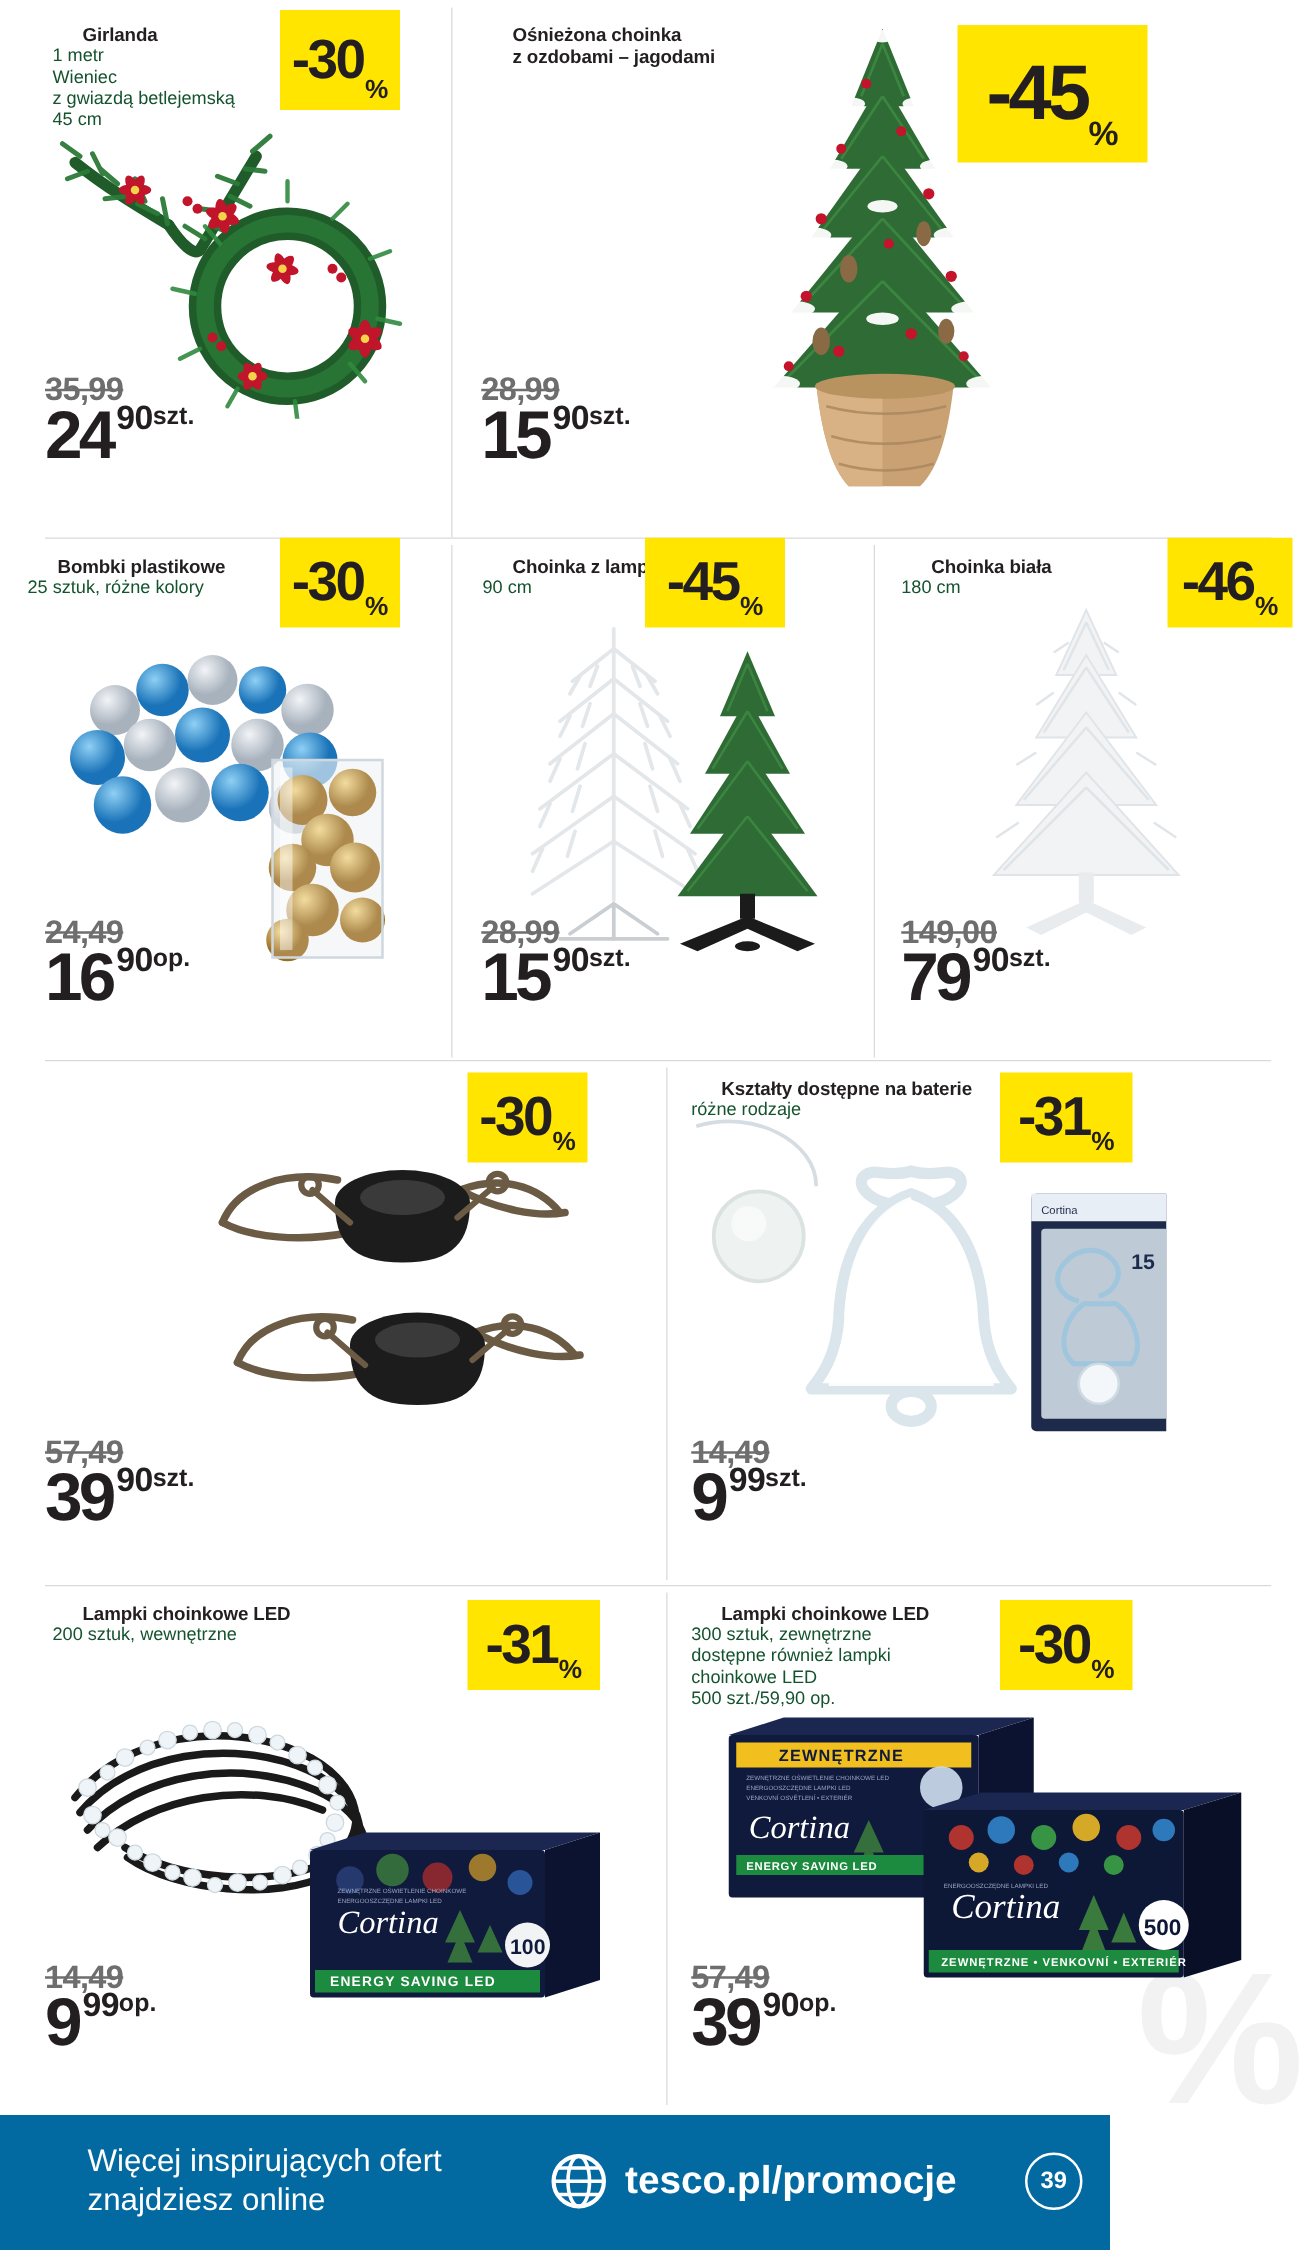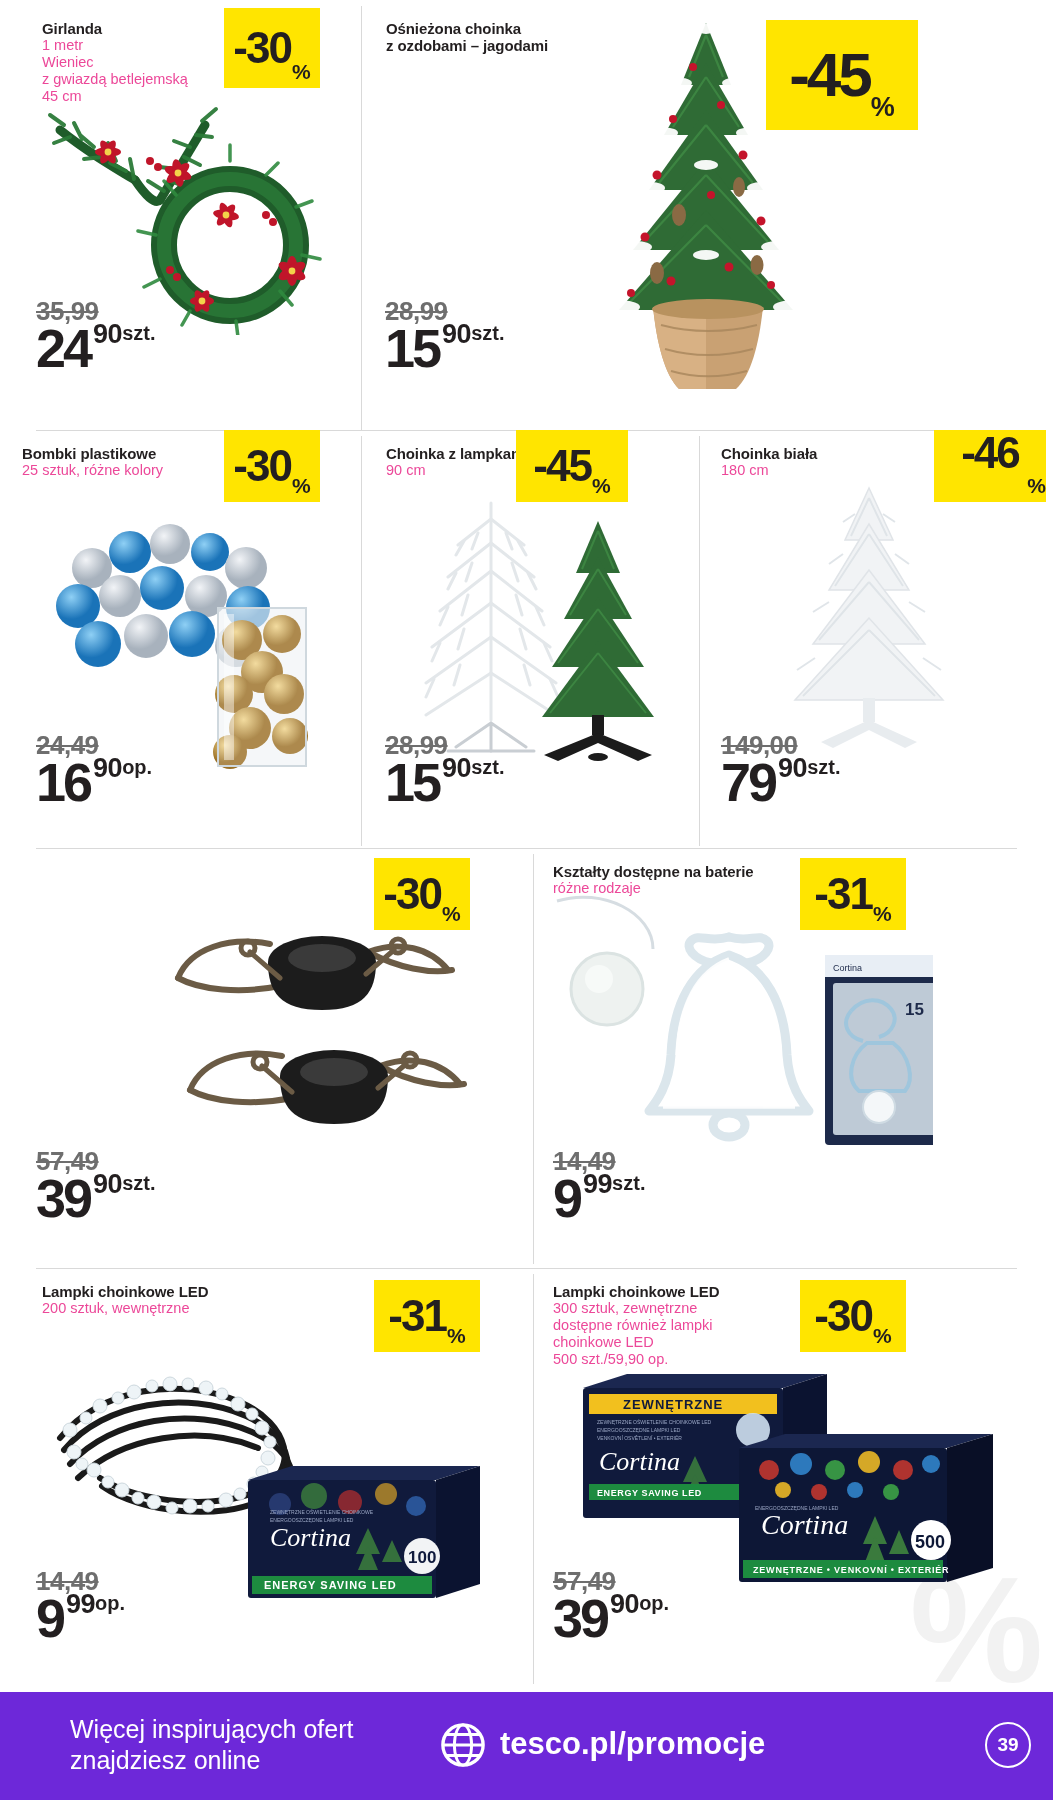--- a/index.html
+++ b/index.html
@@ -9,22 +9,22 @@
     font-family:"Liberation Sans", sans-serif;
     background:#ffffff;
     color:#231f20;
     position:relative;
     overflow:hidden;
   }
   .page { position:relative; width:1053px; height:1800px; }
 
   
   .cell { position:absolute; overflow:hidden; }
-  .title { font-size:15px; font-weight:bold; line-height:17px; letter-spacing:-0.1px; }
-  .subtitle { font-size:14.5px; font-weight:normal; line-height:17px; color:#ec4899; }
+  .title { font-size:15px; font-weight:bold; line-height:17px; letter-spacing:-0.1px;margin-left:24px; }
+  .subtitle { font-size:14.5px; font-weight:normal; line-height:17px; color:#14532d; }
 
   
   .flash {
     position:absolute;
     background:#ffe500;
     display:flex;
     align-items:center;
     justify-content:center;
     color:#231f20;
     font-weight:bold;
@@ -46,22 +46,22 @@
   .newside { display:flex; flex-direction:row; margin-left:3px; }
   .newcents { font-size:27px; font-weight:bold; line-height:25px; letter-spacing:-0.5px; }
   .newunit { font-size:20px; font-weight:bold; line-height:22px; }
 
   
   .hline { position:absolute; background:#d9d9d9; height:1px; }
   .vline { position:absolute; background:#d9d9d9; width:1px; }
 
   
   .footer {
-    position:absolute; left:0; bottom:0; width:1053px; height:108px;
-    background:#6d28d9; color:#fff; overflow:hidden;
+    position:absolute; left:0; bottom:0; width:888px; height:108px;
+    background:#0369a1; color:#fff; overflow:hidden;
   }
   .footer .ftext {
     position:absolute; left:70px; top:22px; font-size:25px; line-height:31px;
   }
   .footer .furl {
     position:absolute; left:500px; top:34px; font-size:31px; font-weight:bold;
   }
   .globe { position:absolute; left:440px; top:30px; width:46px; height:46px; }
   .pagebadge {
     position:absolute; right:22px; top:30px; width:46px; height:46px;
@@ -427,21 +427,21 @@
                  M140,152 L74,218 M140,152 L206,218"></path>
         <path d="M126,36 l-12,8 M154,36 l12,8 M114,76 l-14,10 M166,76 l14,10
                  M100,124 l-16,10 M180,124 l16,10 M86,180 l-18,12 M194,180 l18,12"></path>
       </g>
       <g fill="#e8ecef">
         <rect x="134" y="220" width="12" height="24"></rect>
         <path d="M140,242 L92,264 L104,270 L140,252 L176,270 L188,264 Z"></path>
       </g>
     </svg>
 
-    <div class="flash" style="left:235px; top:0px; width:112px; height:72px;flex-direction:column;">
+    <div class="flash" style="left:235px; top:0px; width:100px; height:72px;">
       <span class="num">-46</span>
         <span class="pct">%</span>
     </div>
 
     <div class="price" style="left:22px; top:302px;">
       <div class="old">149,00</div>
       <div class="newrow">
         <span class="newbig">79</span>
         <span class="newside">
           <span class="newcents">90</span>

